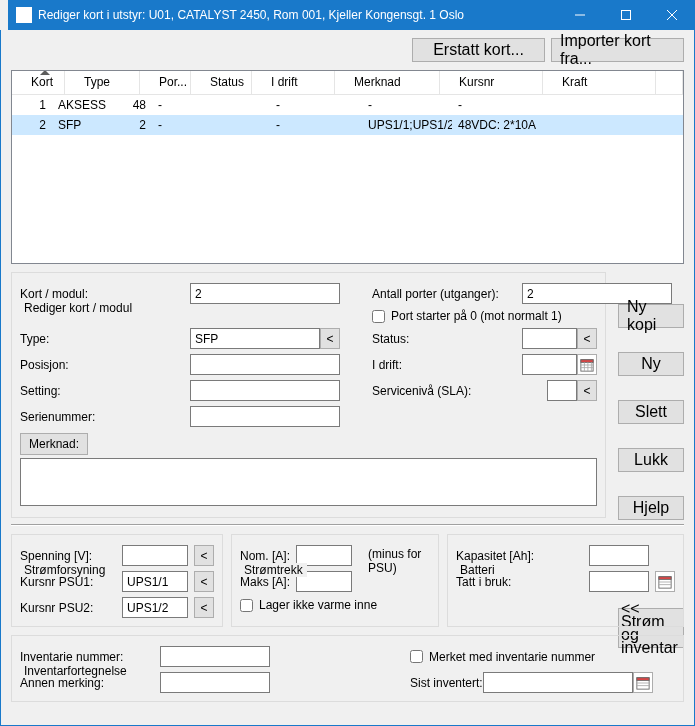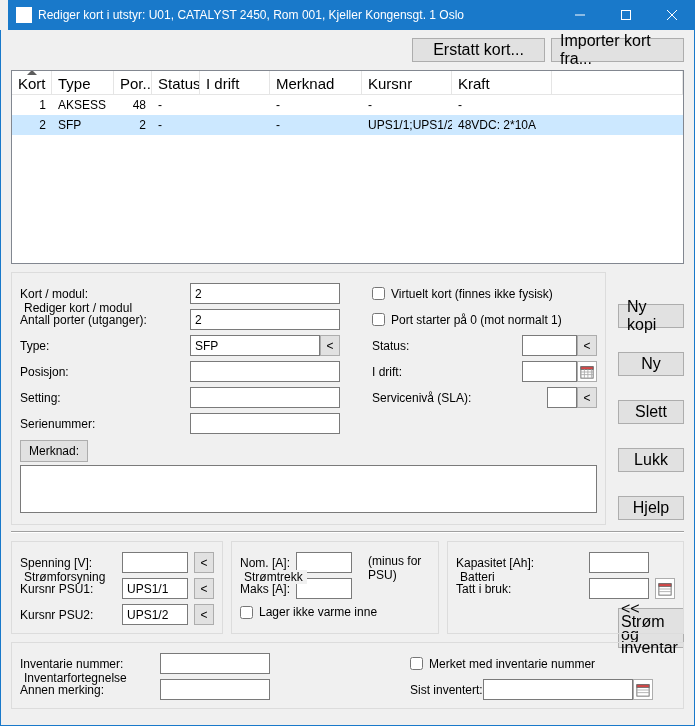--- a/index.html
+++ b/index.html
@@ -90,24 +90,25 @@
   .grid-header {
     display:flex;
     background:#fff;
     border-bottom:1px solid #e5e5e5;
     height:24px;
     flex:none;
   }
   .grid-header .gh {
     border-right:1px solid #e5e5e5;
     padding:4px 6px;
-    font-size:15px;
+    font-size:12px;
     white-space:nowrap;
     overflow:hidden;
     position:relative;
+    margin-left:13px;
   }
   .gh .sort {
     position:absolute;
     left:50%;
     top:-1px;
     margin-left:-5px;
     width:0;height:0;
     border-left:5px solid transparent;
     border-right:5px solid transparent;
     border-bottom:5px solid #5d5d5d;
@@ -335,24 +336,20 @@
         </div>
       </div>
   </div>
 
   <div class="group two-col-edit">
     <span class="legend">Rediger kort / modul</span>
     <div class="form-grid">
       <label>Kort / modul:</label>
       <input type="text" class="input input-med" value="2" style="">
       <span></span>
-      <div class="checkbox-row" style="grid-column:4 / span 3">
-        <input type="checkbox" style="">
-        <span>Virtuelt kort (finnes ikke fysisk)</span>
-      </div>
 
       <label>Antall porter (utganger):</label>
       <input type="text" class="input input-med" value="2" style="">
       <span></span>
       <div class="checkbox-row" style="grid-column:4 / span 3">
         <input type="checkbox" style="">
         <span>Port starter på 0 (mot normalt 1)</span>
       </div>
 
       <label>Type:</label>

